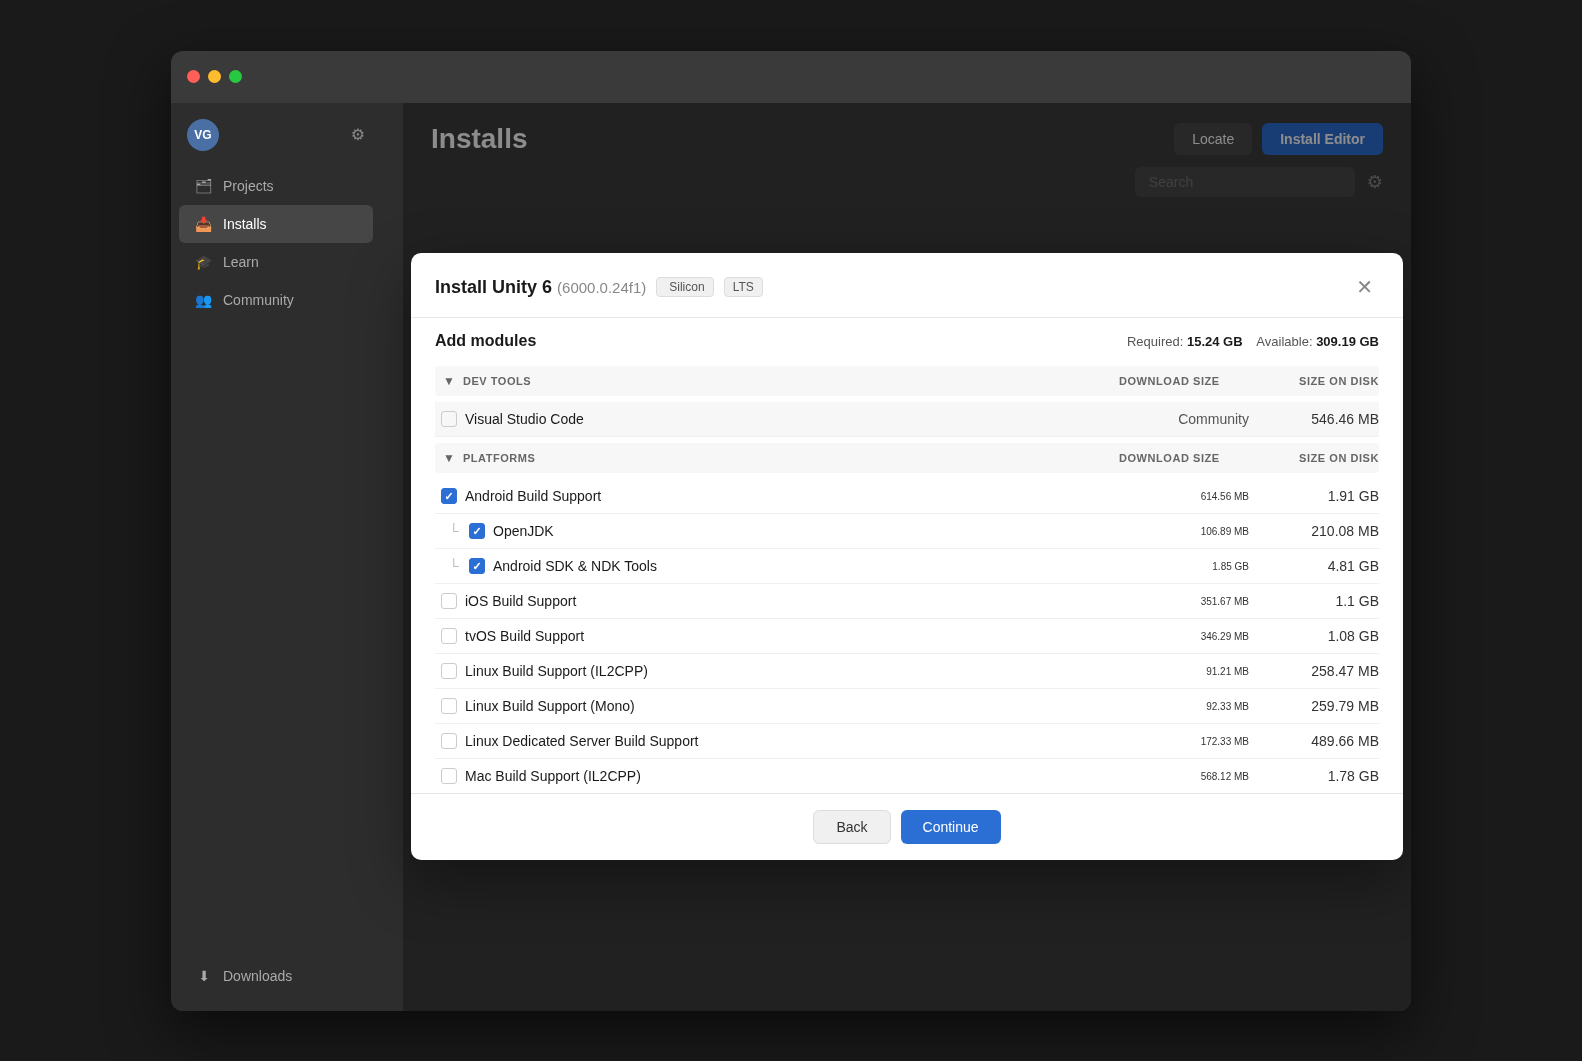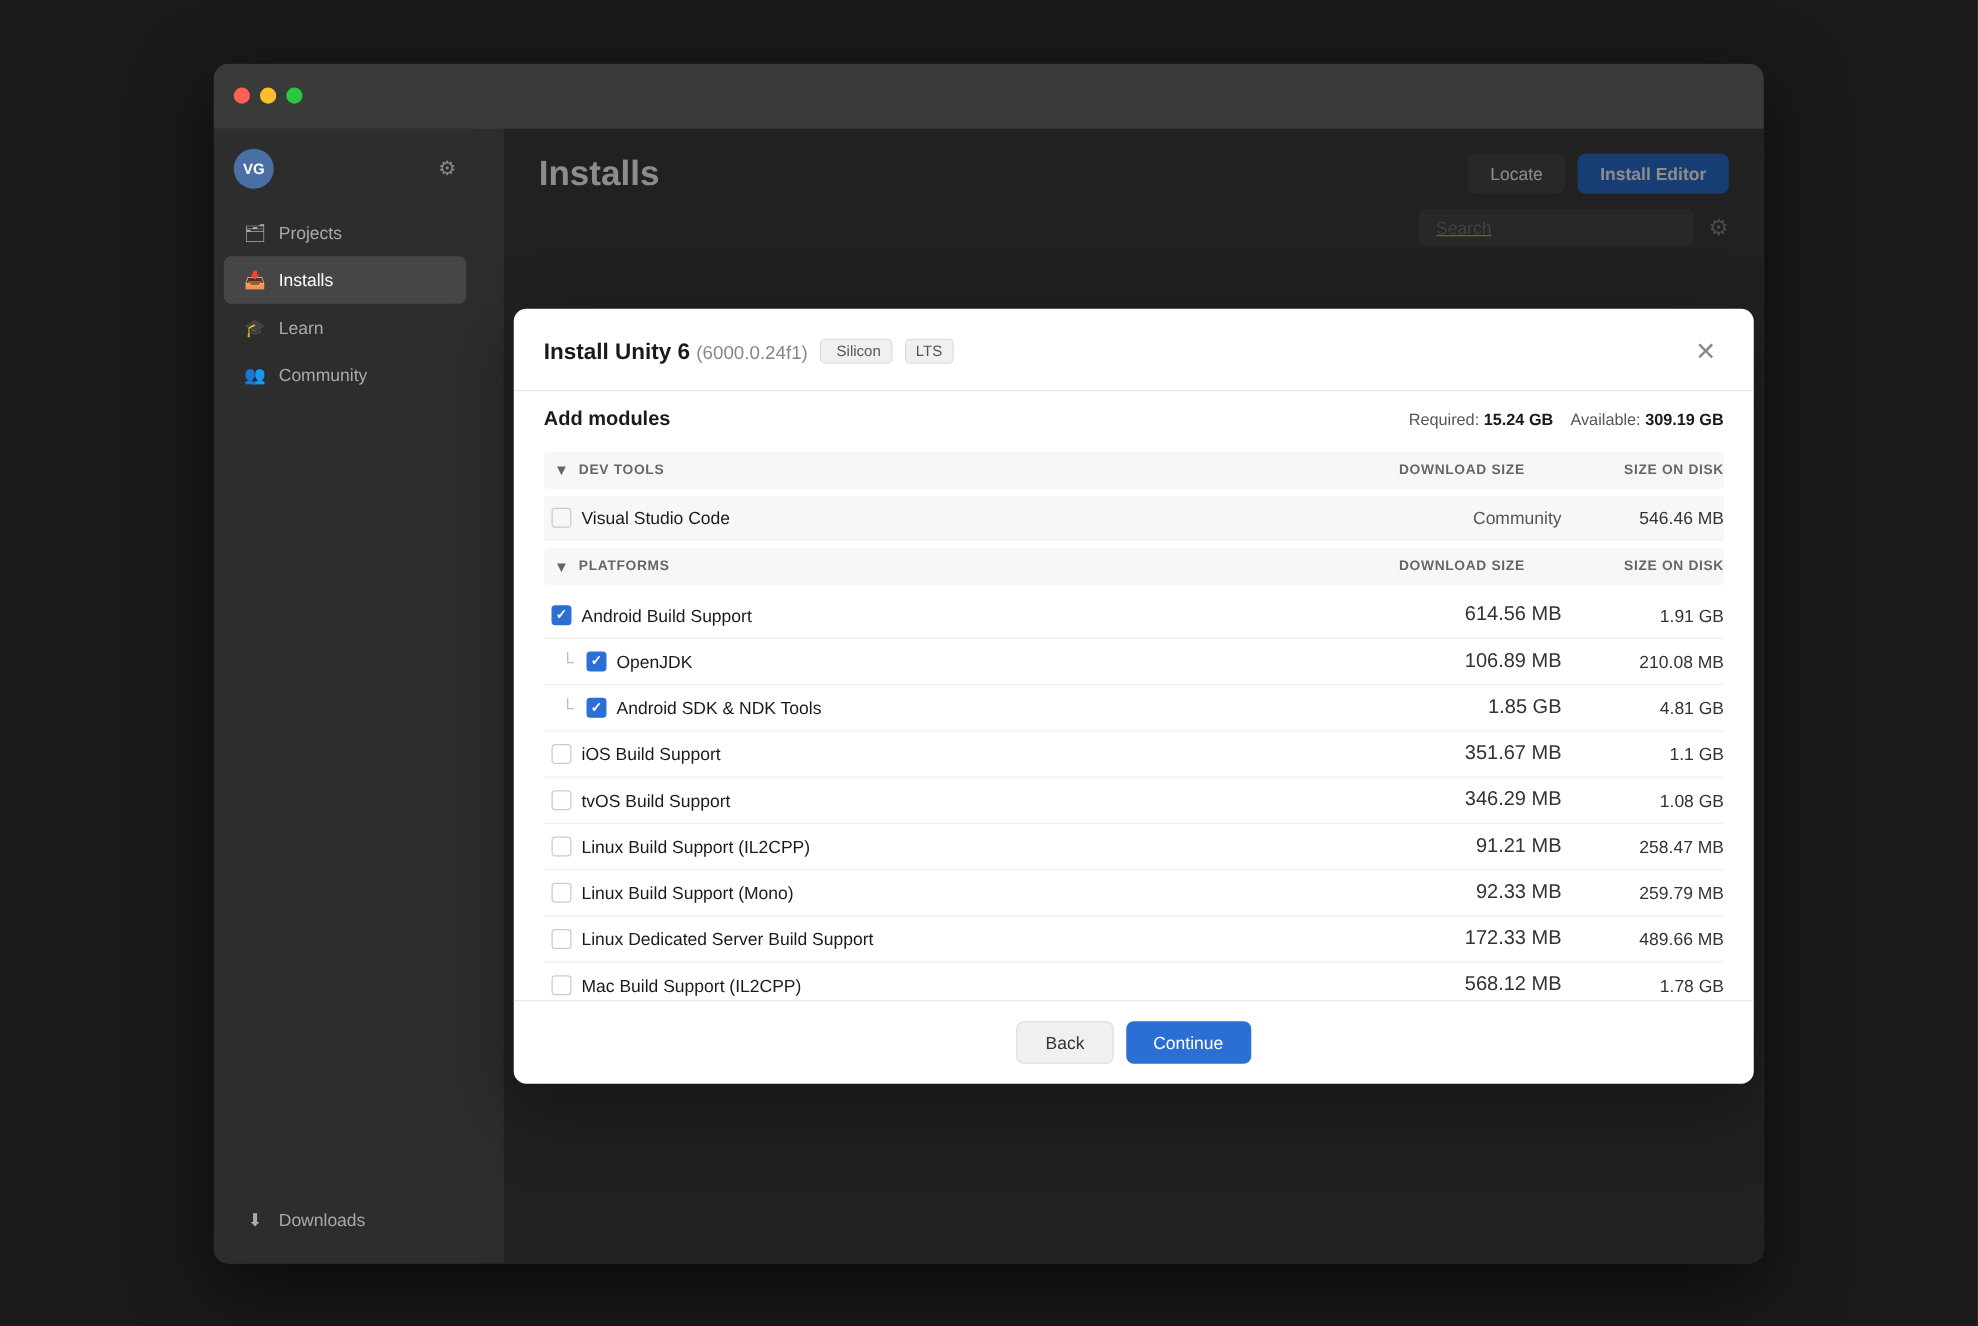--- a/index.html
+++ b/index.html
@@ -158,21 +158,20 @@
       justify-content: flex-end;
     }
     .search-box {
       background: #4a4a4a;
       border: none;
       border-radius: 6px;
       padding: 7px 14px;
       color: #eab308;
       font-size: 14px;
       width: 220px;
-      text-decoration: underline;
     }
     .gear-right {
       color: #888;
       font-size: 18px;
       margin-left: 12px;
       cursor: pointer;
     }
     
     .modal-overlay {
       position: absolute;
@@ -344,21 +343,21 @@
     }
     .module-installed {
       color: #555;
       font-size: 14px;
       width: 130px;
       text-align: right;
     }
     .module-download {
       width: 130px;
       text-align: right;
-      font-size: 16px;
+      font-size: 10px;
       color: #333;
     }
     .module-size {
       width: 130px;
       text-align: right;
       font-size: 14px;
       color: #333;
     }
     .indent-marker {
       width: 28px;

